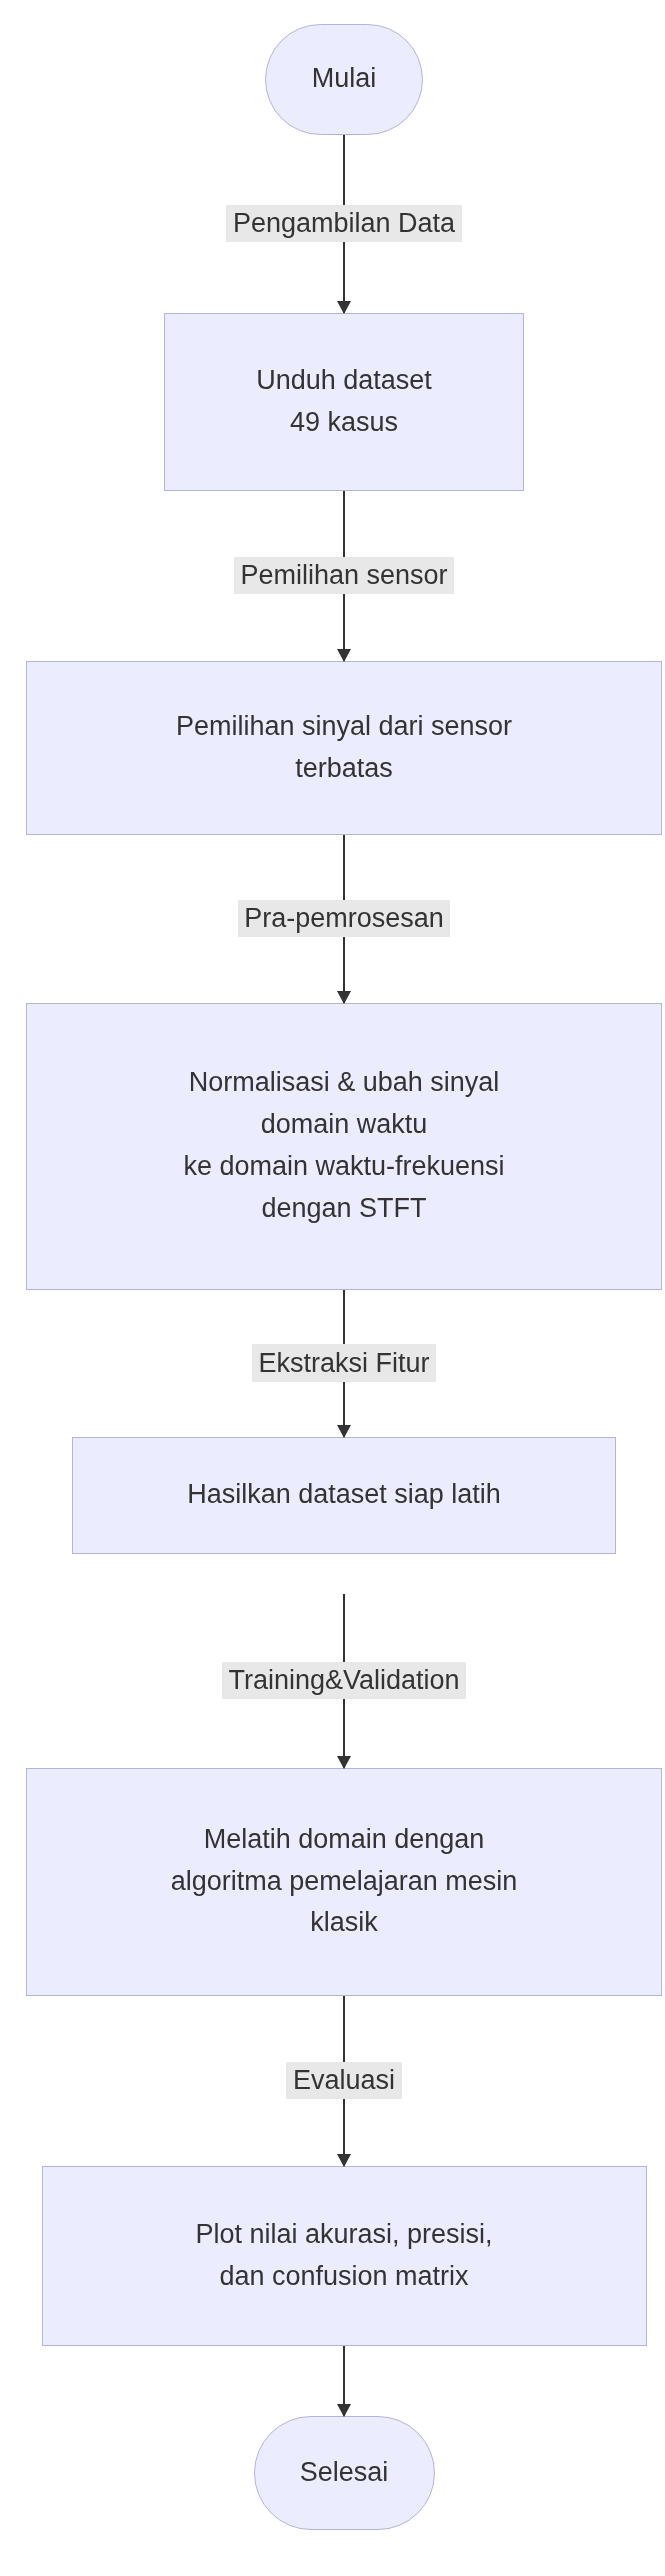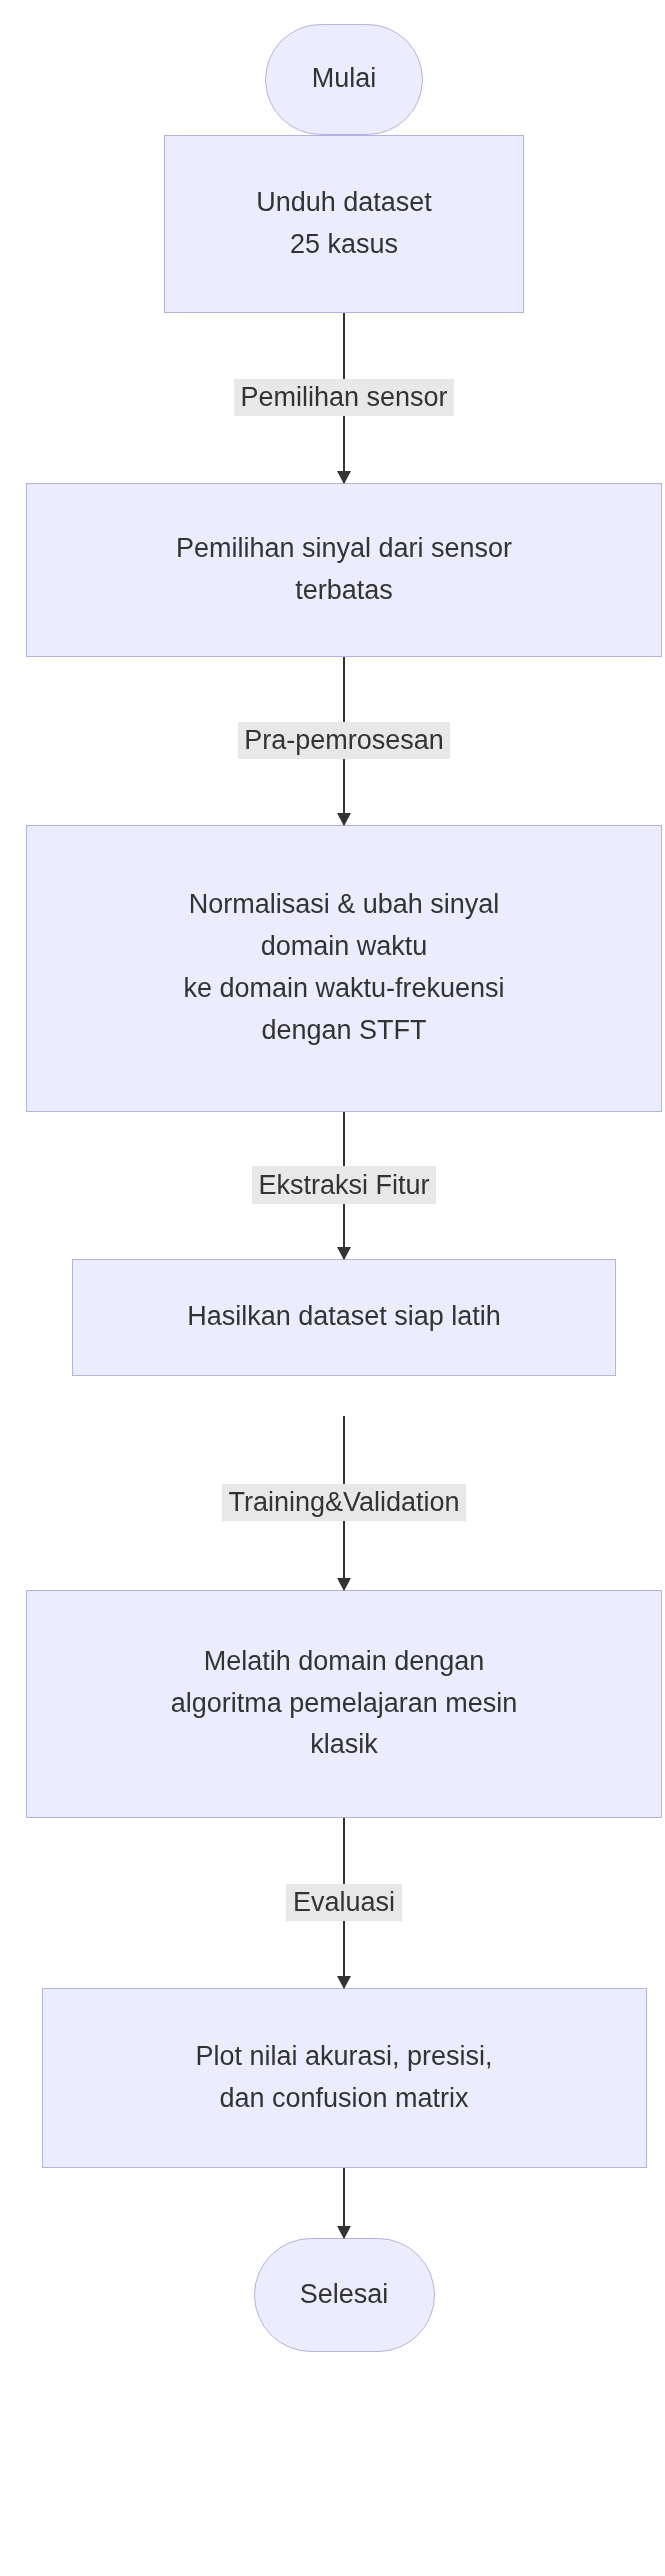--- a/index.html
+++ b/index.html
@@ -83,24 +83,29 @@
 </style>
 </head>
 <body>
 
 <div class="flowchart">
 
   <div class="node stadium n-start">
     <span class="label">Mulai</span>
   </div>
 
+  <div class="connector c1">
+    <span class="edge-line"></span>
+    <span class="edge-label">Pengambilan Data</span>
+    <span class="arrowhead"></span>
+  </div>
 
   <div class="node n1">
     <span class="label">Unduh dataset
-25 kasus</span>
+49 kasus</span>
   </div>
 
   <div class="connector c2">
     <span class="edge-line"></span>
     <span class="edge-label">Pemilihan sensor</span>
     <span class="arrowhead"></span>
   </div>
 
   <div class="node n2">
     <span class="label">Pemilihan sinyal dari sensor

